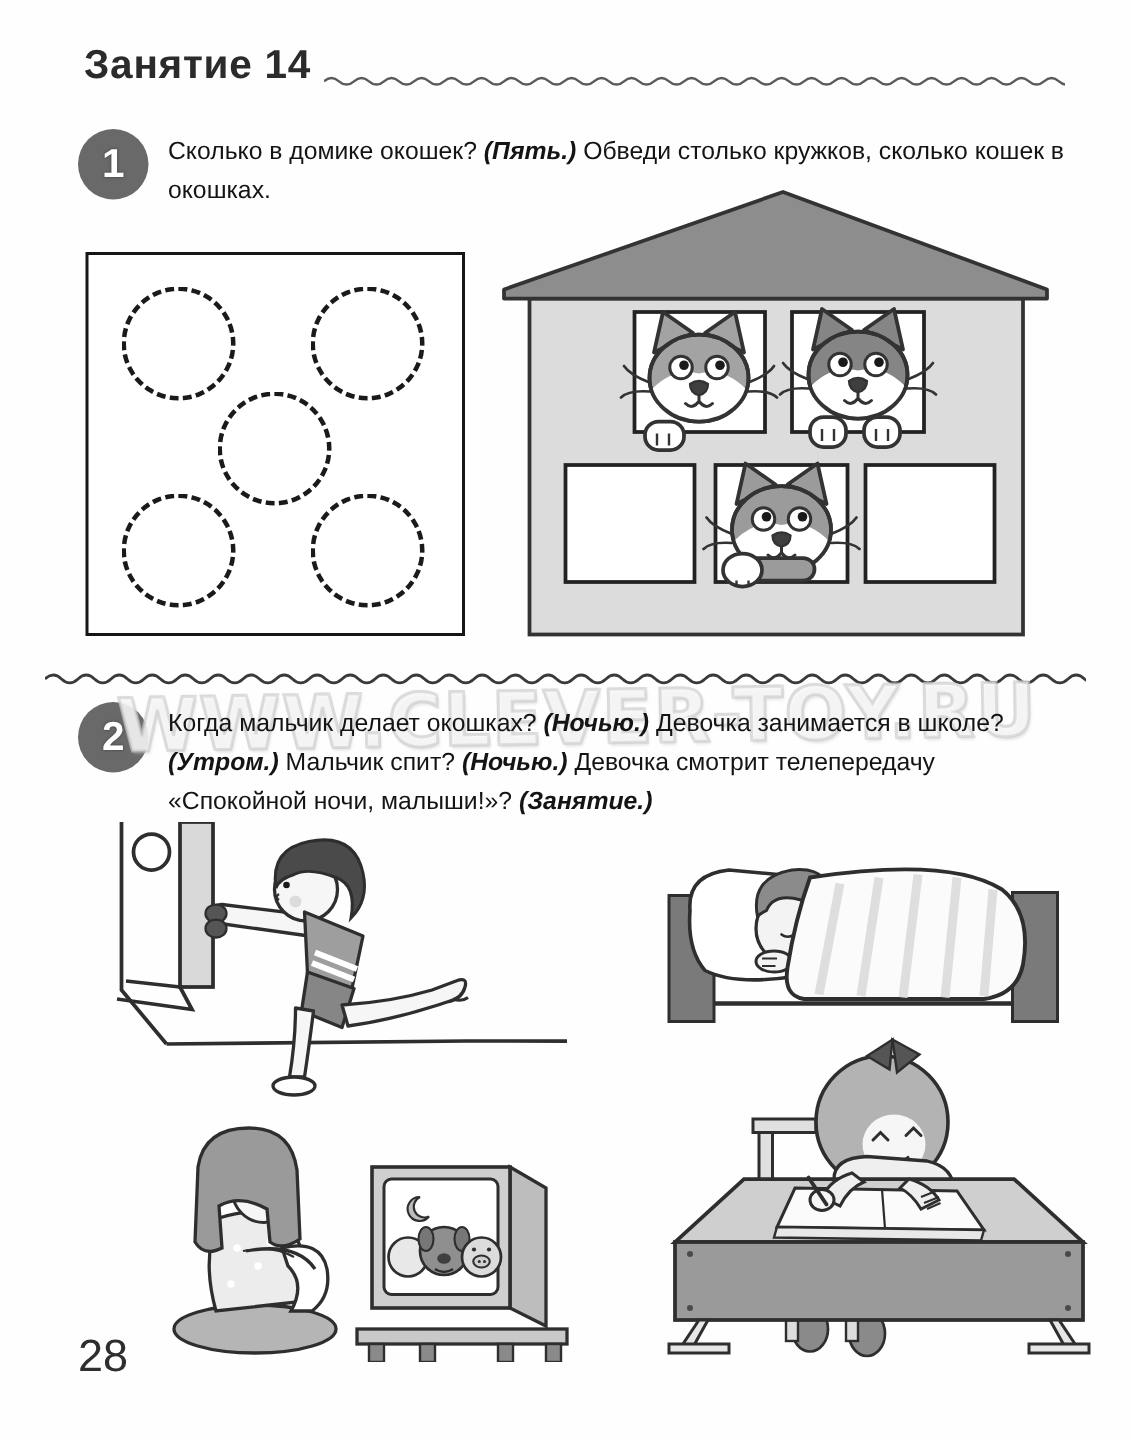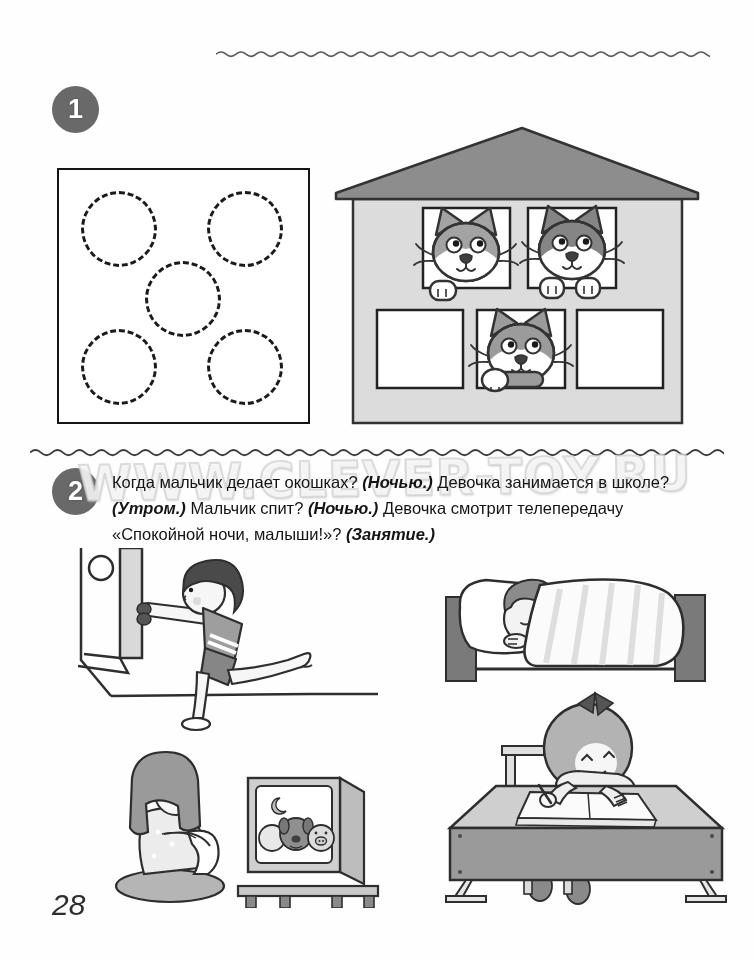--- a/index.html
+++ b/index.html
@@ -25,21 +25,21 @@
   
   #circles-box{left:57px;top:168px;width:249px;height:252px;border:2.5px solid #161616;background:#fff;}
   .dash-circle{position:absolute;width:76px;height:76px;border:3px dashed #1a1a1a;border-radius:50%;box-sizing:border-box;}
   
   #watermark{left:78px;top:450px;width:670px;font-family:"DejaVu Sans",sans-serif;
      font-size:49px;font-weight:700;letter-spacing:1px;color:rgba(255,255,255,0.72);
      -webkit-text-stroke:2px rgba(203,203,203,0.6);
      text-shadow:1px 2px 2px rgba(190,190,190,0.45), -1px -1px 1px rgba(210,210,210,0.4);
      transform:rotate(-1deg);z-index:5;pointer-events:none;white-space:nowrap;}
   
-  #page-number{left:52px;top:888px;font-size:30px;color:#2e2e2e;font-style:italic;}
+  #page-number{left:52px;top:888px;font-size:30px;color:#2e2e2e;}
   svg{display:block;}
 </style>
 </head>
 <body>
 
 <div id="page">
 
   <svg width="0" height="0" style="position:absolute" aria-hidden="true">
     <defs>
       <g id="cat-proto">
@@ -52,29 +52,31 @@
         <circle cx="62" cy="40" r="7.5" fill="#fff" stroke="#333" stroke-width="2"></circle>
         <circle cx="40" cy="38.5" r="3.2" fill="#1a1a1a"></circle>
         <circle cx="64" cy="38.5" r="3.2" fill="#1a1a1a"></circle>
         <path d="M44 51 Q50 47 56 51 Q56 57 50 58.5 Q44 57 44 51 Z" fill="#3f3f3f" stroke="#333" stroke-width="1.5"></path>
         <path d="M50 58.5 V62 M41 64 Q45.5 68.5 50 62.5 Q54.5 68.5 59 64" fill="none" stroke="#333" stroke-width="2" stroke-linecap="round"></path>
         <path d="M17 50 q-13 -5 -17 -11 M17 56 q-14 -1 -19 4 M83 50 q13 -5 17 -11 M83 56 q14 -1 19 4" fill="none" stroke="#333" stroke-width="1.8" stroke-linecap="round"></path>
       </g>
     </defs>
   </svg>
 
+  <div class="abs" id="title">Занятие 14</div>
   <div class="abs wave" id="title-wave">
       <svg width="494" height="8.4" xmlns="http://www.w3.org/2000/svg">
     <path d="M0 4.2 q 5 -4.4 10 0 t 10 0 t 10 0 t 10 0 t 10 0 t 10 0 t 10 0 t 10 0 t 10 0 t 10 0 t 10 0 t 10 0 t 10 0 t 10 0 t 10 0 t 10 0 t 10 0 t 10 0 t 10 0 t 10 0 t 10 0 t 10 0 t 10 0 t 10 0 t 10 0 t 10 0 t 10 0 t 10 0 t 10 0 t 10 0 t 10 0 t 10 0 t 10 0 t 10 0 t 10 0 t 10 0 t 10 0 t 10 0 t 10 0 t 10 0 t 10 0 t 10 0 t 10 0 t 10 0 t 10 0 t 10 0 t 10 0 t 10 0 t 10 0 t 10 0" fill="none" stroke="#5a5a5a" stroke-width="1.6"></path>
       </svg>
     </div>
 
   <div class="abs badge" id="badge1">
     <span>1</span>
   </div>
+  <div class="abs task-text" id="task1-text"><span>Сколько в домике окошек? </span><span class="ans">(Пять.) </span><span>Обведи столько кружков, сколько кошек в окошках.</span></div>
 
   <div class="abs" id="circles-box">
     <div class="dash-circle" style="left:22px;top:21px"></div>
     <div class="dash-circle" style="left:148px;top:21px"></div>
     <div class="dash-circle" style="left:86px;top:91px"></div>
     <div class="dash-circle" style="left:22px;top:159px"></div>
     <div class="dash-circle" style="left:148px;top:159px"></div>
   </div>
 
   <svg class="abs" style="left:330px;top:125px" width="372" height="300" viewBox="0 0 372 300">

